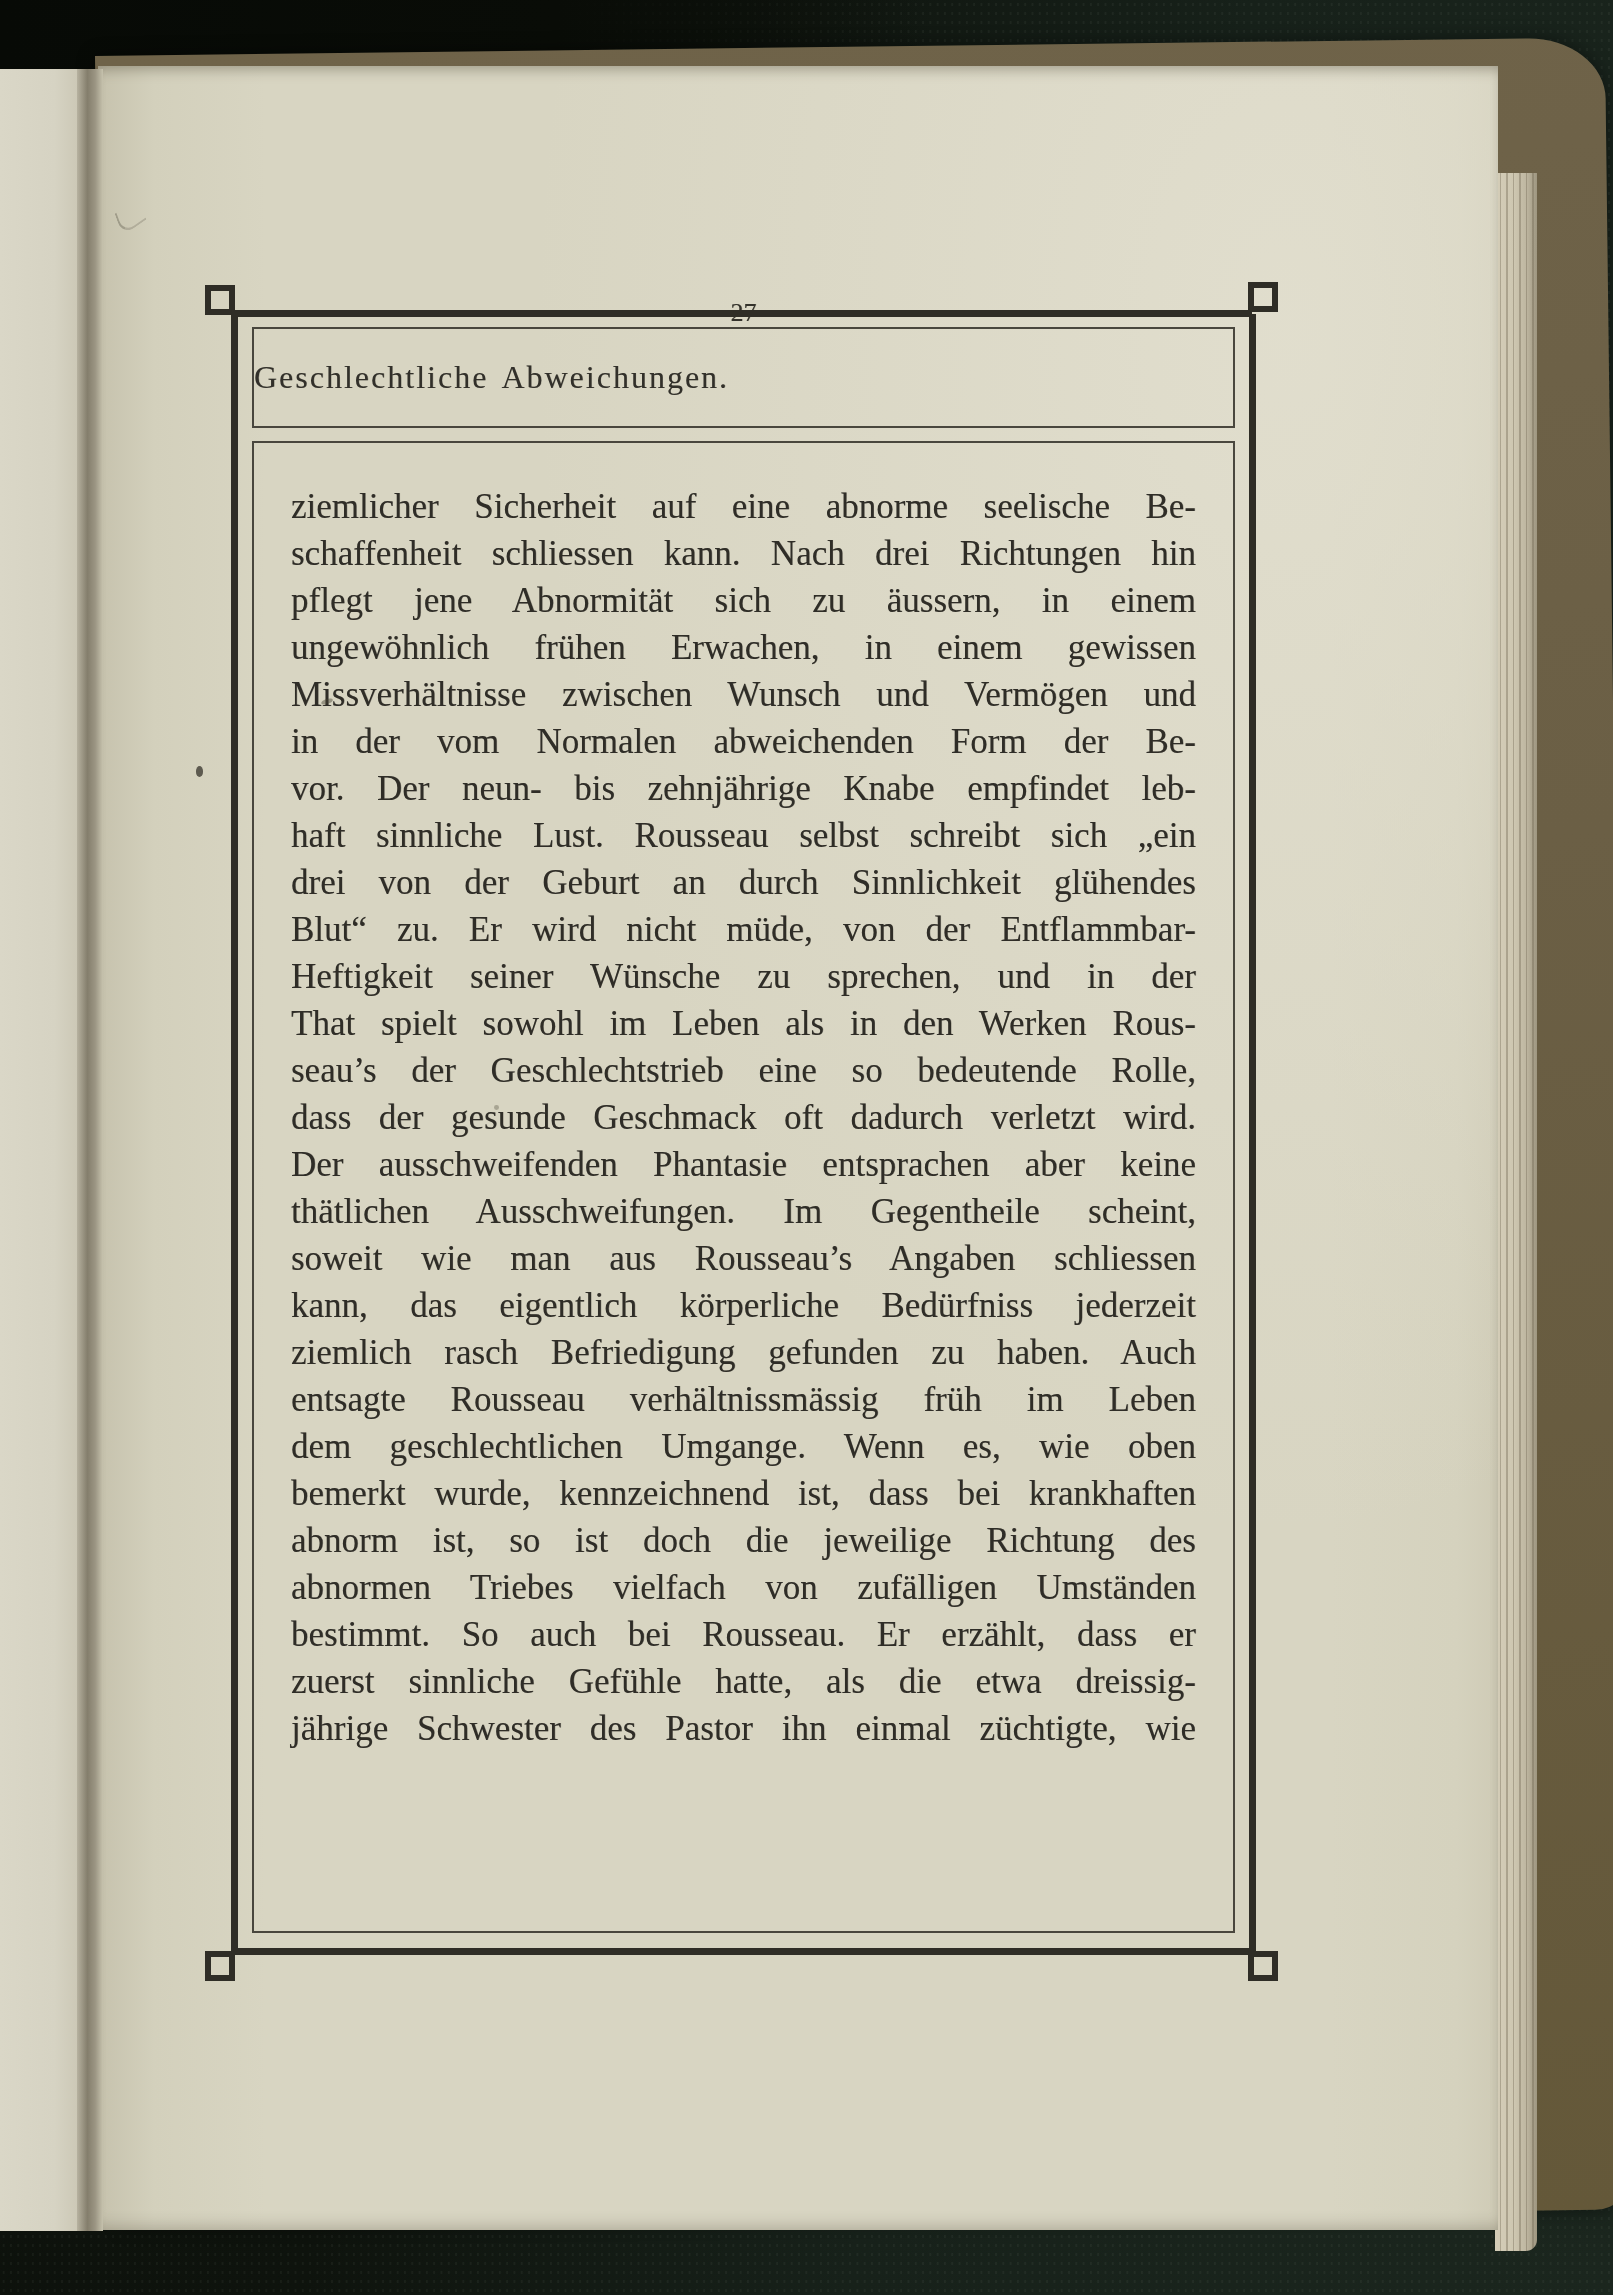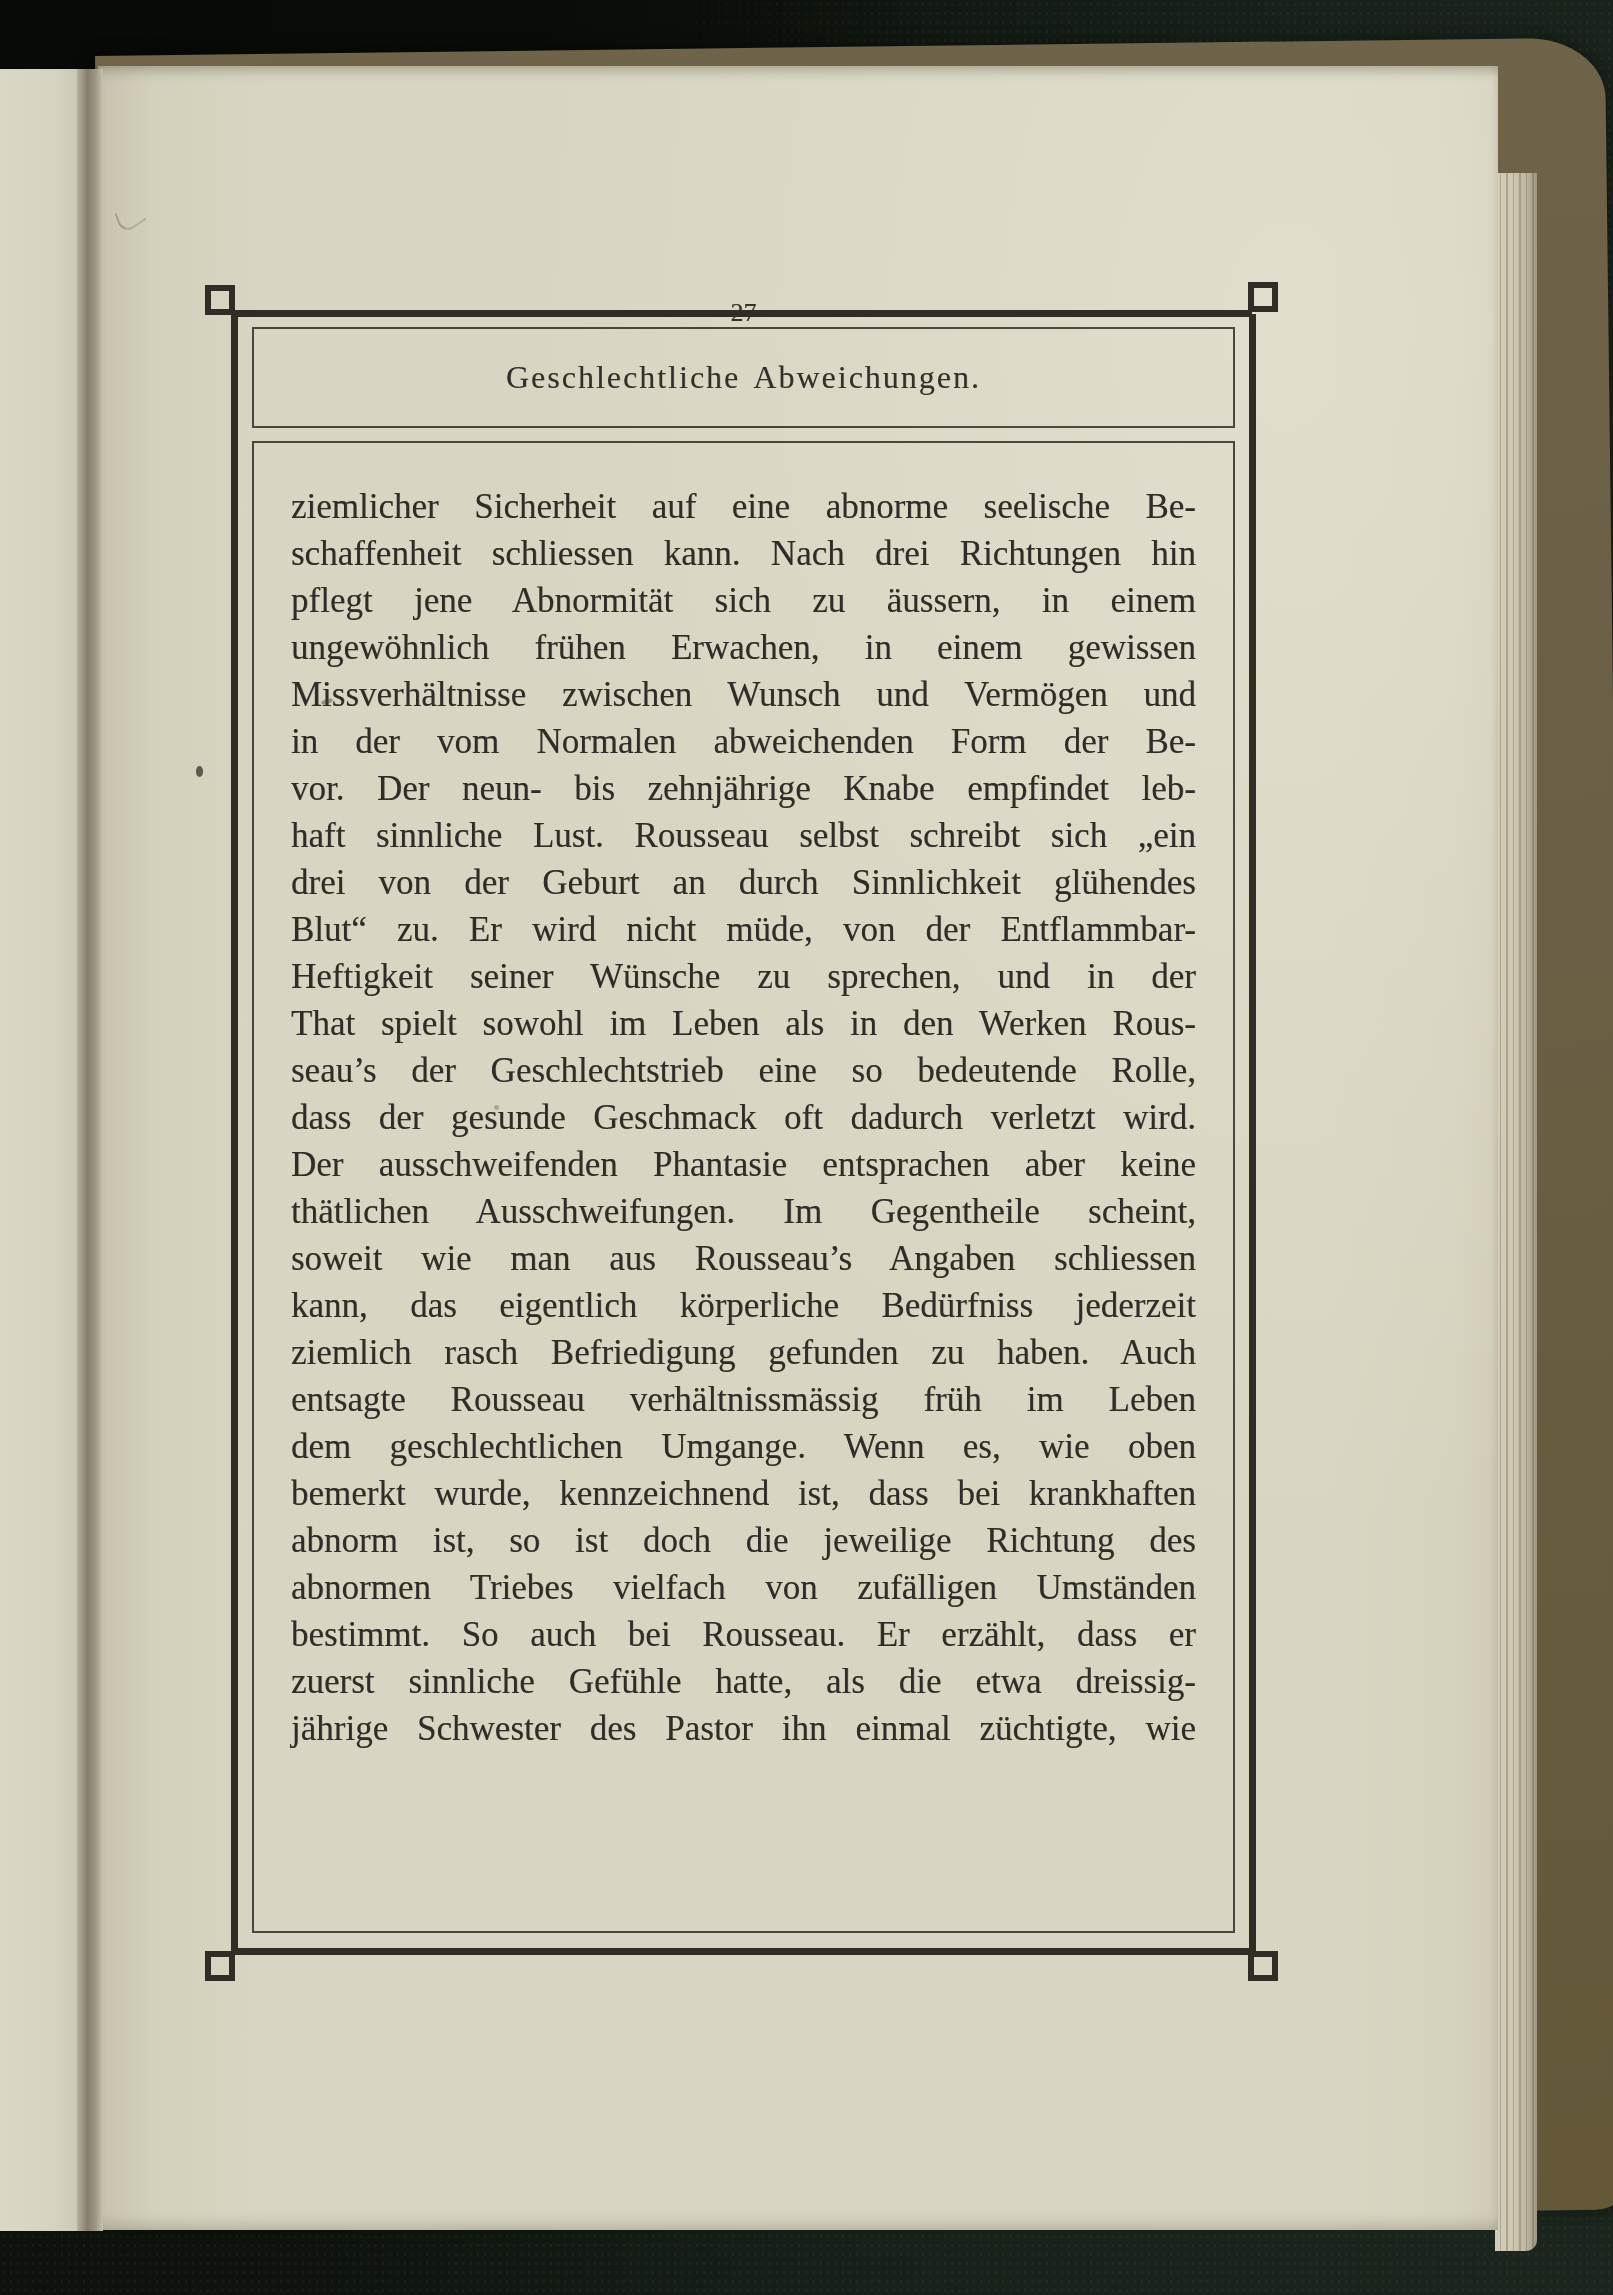--- a/index.html
+++ b/index.html
@@ -61,21 +61,21 @@
     position:absolute;width:30px;height:30px;box-sizing:border-box;
     border:6.5px solid #2f2d26;background:transparent;
   }
   .corner-tl{left:107px;top:219px;}
   .corner-tr{left:1150px;top:216px;}
   .corner-bl{left:107px;top:1885px;}
   .corner-br{left:1150px;top:1885px;}
   .header-box{
     position:absolute;left:154px;top:261px;width:983px;height:101px;
     box-sizing:border-box;border:2.4px solid rgba(52,50,42,0.88);
-    display:flex;align-items:center;justify-content:center;
+    display:flex;align-items:center;justify-content:flex-start;
   }
   .header-box span{
     font-size:32px;letter-spacing:2px;word-spacing:4.8px;color:#32302a;
     text-shadow:0.4px 0.4px 0.6px rgba(50,48,40,0.35);
   }
   .text-box{
     position:absolute;left:154px;top:375px;width:983px;height:1492px;
     box-sizing:border-box;border:2.4px solid rgba(52,50,42,0.88);
     padding:40px 37px 5px 37px;
   }

